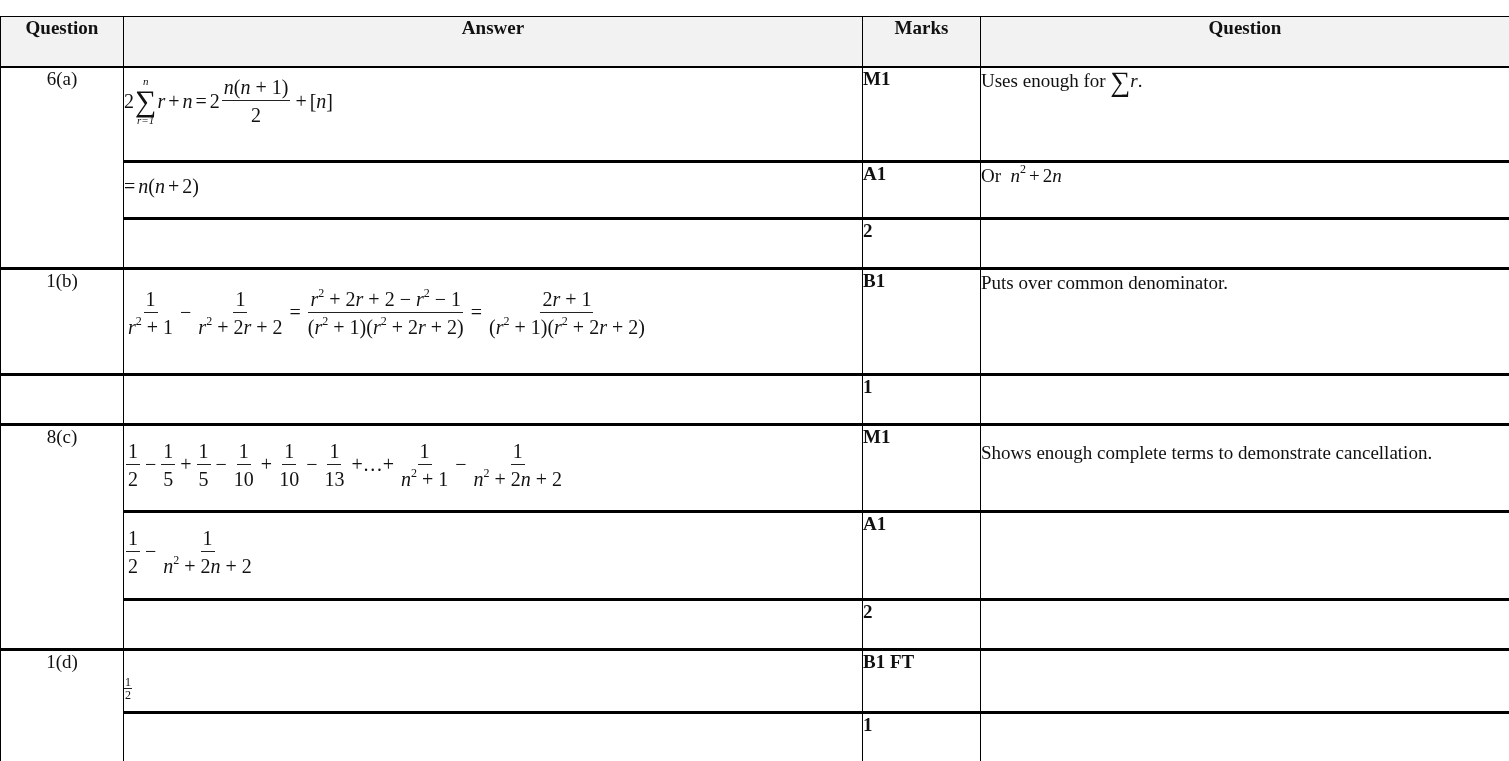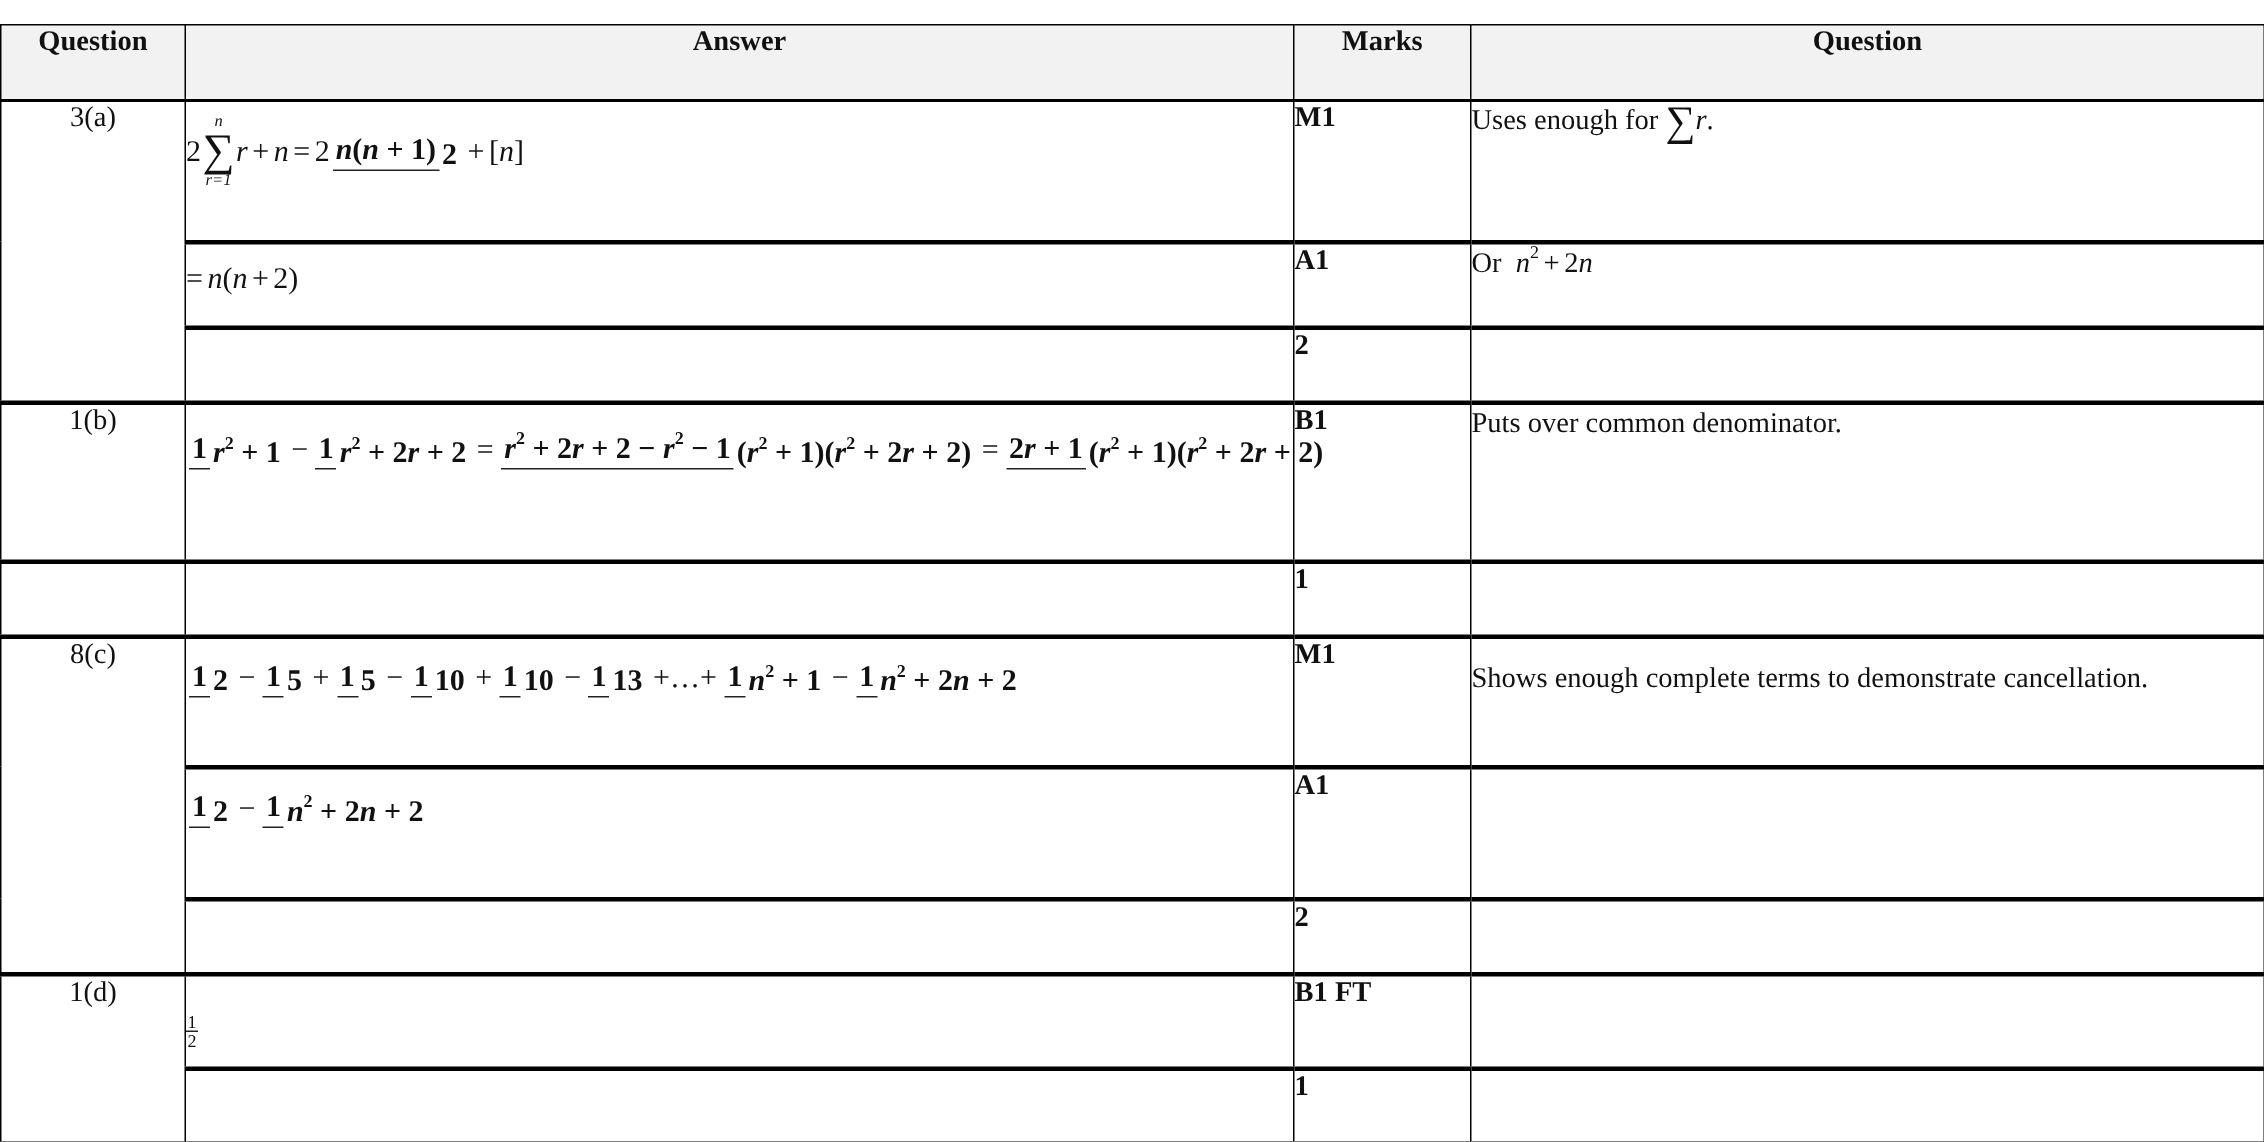--- a/index.html
+++ b/index.html
@@ -8,21 +8,21 @@
   table.ms td, table.ms th { border: 1px solid #000; padding: 0; vertical-align: top; }
   table.ms tr { border-bottom: 2px solid #000; }
   thead th { background: #f2f2f2; font-weight: bold; font-size: 19px; height: 49px; vertical-align: middle; text-align: center; border-bottom: 3px solid #000; border-top: 2px solid #000; }
   td.q { text-align: center; font-size: 19px; padding-top: 10px; border-right: 1px solid #000; }
   td.ans { padding: 0 14px; font-size: 19px; font-style: normal; }
   td.mk { text-align: left; font-weight: bold; font-size: 19px; padding: 14px 12px 0 0; border-left: 2px solid #000; }
   td.gd { padding: 14px 10px 0 11px; font-size: 19px; line-height: 26px; }
   .bb td.ans, .bb td.mk, .bb td.gd { border-bottom: 3px solid #000; }
   .math { font-family: "Liberation Serif", "DejaVu Serif", serif; font-size: 20px; display: inline-flex; align-items: center; white-space: nowrap; }
   .i { font-style: italic; }
-  .frac { display: inline-flex; flex-direction: row; align-items: center; vertical-align: middle; margin: 0 2px; font-weight: bold; }
+  .frac { display: inline-flex; flex-direction: column; align-items: center; vertical-align: middle; margin: 0 2px; }
   .frac > .num { padding: 0 2px 2px 2px; border-bottom: 1px solid #222; line-height: 22px; }
   .frac > .den { padding: 3px 2px 0 2px; line-height: 22px; }
   .op { margin: 0 3px; }
   sup { font-size: 12px; vertical-align: 9px; line-height: 0; }
   .sigma { display: inline-flex; flex-direction: column; align-items: center; margin: 0 1px; line-height: 1; }
   .sigma .big { font-size: 30px; line-height: 28px; }
   .sigma .lim { font-size: 11px; font-style: italic; }
   .small-frac { display: inline-flex; flex-direction: column; align-items: center; font-size: 12px; line-height: 12px; }
   .small-frac .num { border-bottom: 1px solid #222; padding: 0 1px; }
 </style>
@@ -40,21 +40,21 @@
     <tr>
       <th>Question</th>
       <th>Answer</th>
       <th>Marks</th>
       <th>Question</th>
     </tr>
   </thead>
   <tbody>
 
     <tr class="bb" style="height:94px">
-      <td class="q" rowspan="3" style="border-bottom:3px solid #000">3(a)</td>
+      <td class="q" rowspan="3" style="border-bottom:3px solid #000">6(a)</td>
       <td class="ans">
         <div class="math" style="margin-top:8px">
           <span>2</span>
           <span class="sigma">
               <span class="lim i">n</span>
               <span class="big">∑</span>
               <span class="lim i">r=1</span>
             </span>
           <span class="i">r</span>
             <span class="op">+</span>

